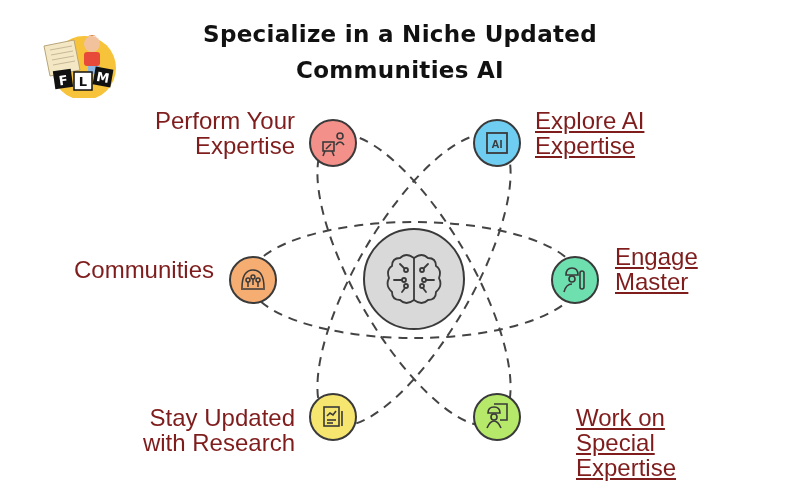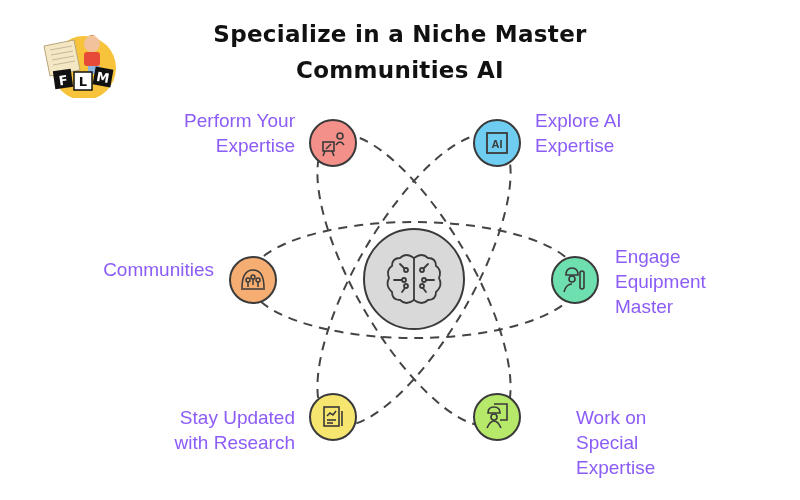--- a/index.html
+++ b/index.html
@@ -1,28 +1,28 @@
 <!DOCTYPE html>
 <html><head>
 <meta charset="utf-8">
 <style>
   html, body { margin:0; padding:0; }
   body { width:800px; height:500px; background:#ffffff; position:relative; overflow:hidden; font-family:"Liberation Sans", sans-serif; }
   .title { position:absolute; left:170px; top:16px; width:460px; text-align:center; font-family:"DejaVu Sans", sans-serif; font-weight:bold; font-size:23px; line-height:36px; color:#111; letter-spacing:0.3px; }
   .logo { position:absolute; left:36px; top:18px; width:90px; height:80px; }
   svg.diagram { position:absolute; left:0; top:0; }
-  .label { position:absolute; font-size:19px; line-height:25px; color:#8b5cf6; }
+  .label { position:absolute; font-size:24px; line-height:25px; color:#7f1d1d; }
   .label.right { text-align:right; }
-  .label.left { text-align:left; }
+  .label.left { text-align:left;text-decoration:underline; }
 </style>
 </head>
 <body>
 
 <div class="title">
-  <div>Specialize in a Niche Master</div>
+  <div>Specialize in a Niche Updated</div>
   <div>Communities AI</div>
 </div>
 
 <svg class="logo" viewBox="0 0 90 80">
   <circle cx="48" cy="50" r="32" fill="#f7c33a"></circle>
   <path d="M8 28 L38 22 L44 52 L14 58 Z" fill="#f3e7c4" stroke="#b8a57a" stroke-width="1"></path>
   <line x1="14" y1="32" x2="36" y2="28" stroke="#c8b898" stroke-width="1"></line>
   <line x1="15" y1="37" x2="37" y2="33" stroke="#c8b898" stroke-width="1"></line>
   <line x1="16" y1="42" x2="38" y2="38" stroke="#c8b898" stroke-width="1"></line>
   <line x1="17" y1="47" x2="39" y2="43" stroke="#c8b898" stroke-width="1"></line>
@@ -140,21 +140,20 @@
 </div>
 <div class="label left" style="left:535px; top:108px; width:150px;">
   <div>Explore AI</div>
   <div>Expertise</div>
 </div>
 <div class="label right" style="left:60px; top:257px; width:154px;">
   <div>Communities</div>
 </div>
 <div class="label left" style="left:615px; top:244px; width:150px;">
   <div>Engage</div>
-  <div>Equipment</div>
   <div>Master</div>
 </div>
 <div class="label right" style="left:140px; top:405px; width:155px;">
   <div>Stay Updated</div>
   <div>with Research</div>
 </div>
 <div class="label left" style="left:535px; top:405px; width:150px;margin-left:41px;">
   <div>Work on</div>
   <div>Special</div>
   <div>Expertise</div>

